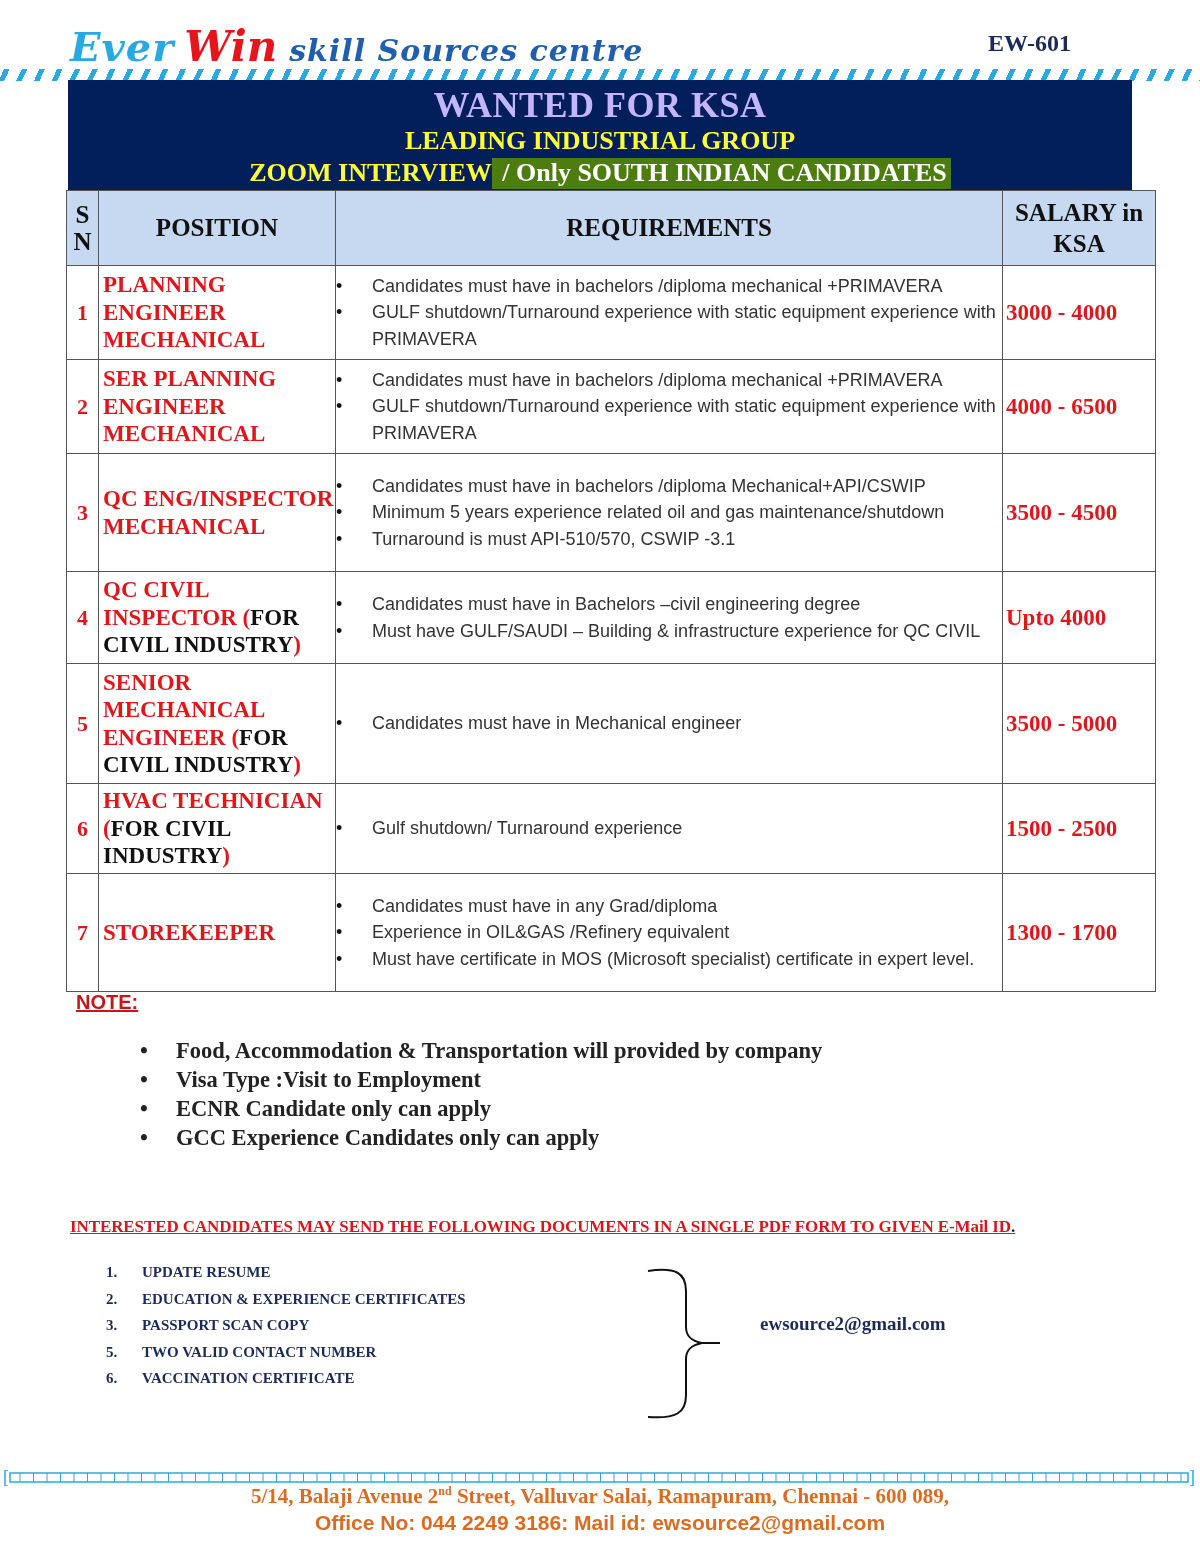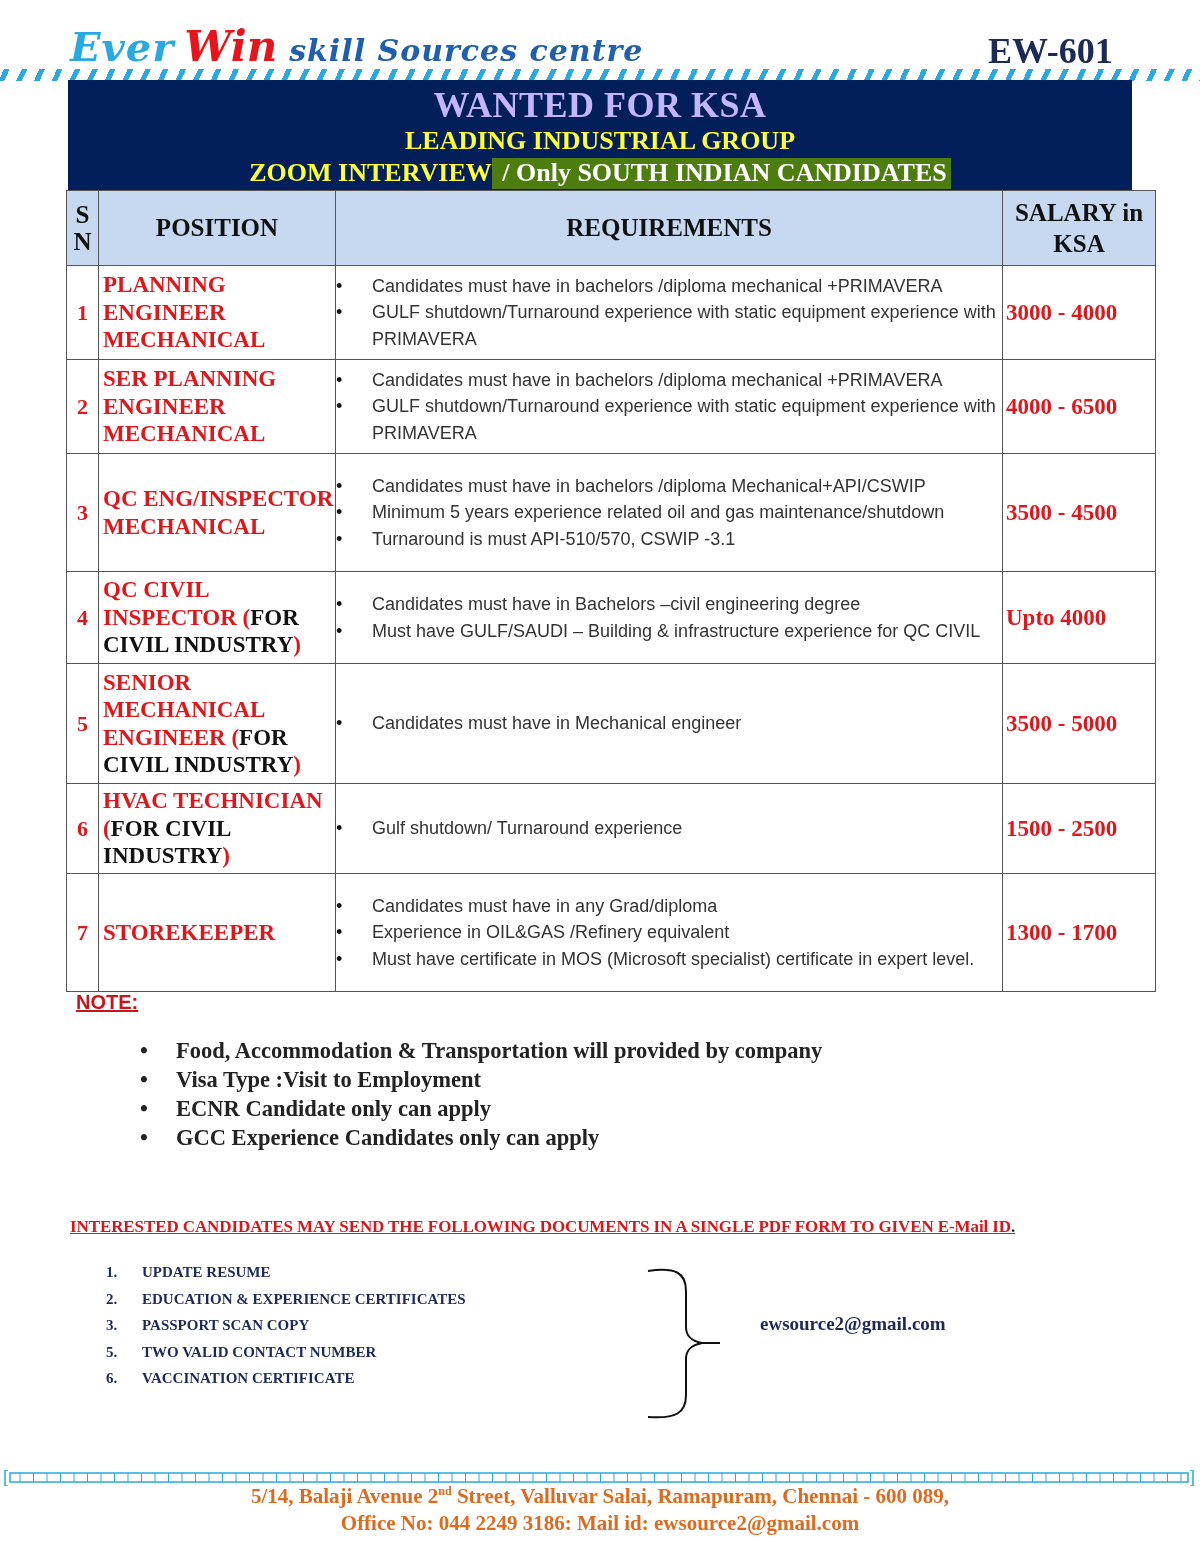--- a/index.html
+++ b/index.html
@@ -3,21 +3,21 @@
 <meta charset="utf-8">
 <style>
   html, body { margin:0; padding:0; background:#ffffff; }
   body { width:1200px; height:1553px; position:relative; overflow:hidden; font-family:"DejaVu Serif", serif; }
 
   
   .logo { position:absolute; left:70px; top:22px; height:50px; font-family:"DejaVu Serif", serif; font-style:italic; font-weight:bold; white-space:nowrap; }
   .logo .ever { color:#29a9e1; font-size:40px; letter-spacing:1px; }
   .logo .win { color:#e8141b; font-size:42px; margin-left:10px; }
   .logo .rest { color:#1f5fae; font-size:30px; margin-left:12px; letter-spacing:1px; }
-  .ref { position:absolute; left:988px; top:30px; font-size:36px; font-weight:bold; color:#1b2a57; font-family:"Liberation Serif", serif; }
+  .ref { position:absolute; left:988px; top:30px; font-size:24px; font-weight:bold; color:#1b2a57; font-family:"Liberation Serif", serif; }
   .stripe { position:absolute; left:0; top:66px; width:1200px; height:18px;
     background: repeating-linear-gradient(115deg, transparent 0 5px, #29a9e1 5px 10px, transparent 10px 16px);
     -webkit-mask: linear-gradient(#000,#000); }
   .stripe::before { content:""; position:absolute; left:0; top:0; width:100%; height:100%;
     background: linear-gradient(180deg, #ffffff 0 3px, transparent 3px 15px, #ffffff 15px); }
 
   .banner { position:absolute; left:68px; top:80px; width:1064px; height:110px; background:#021f5c; text-align:center; }
   .banner .t1 { position:absolute; left:0; right:0; top:4px; color:#c4b5fd; font-family:"Liberation Serif", serif; font-weight:bold; font-size:36px; letter-spacing:0.5px; }
   .banner .t2 { position:absolute; left:0; right:0; top:46px; color:#ffff33; font-family:"Liberation Serif", serif; font-weight:bold; font-size:26px; }
   .banner .t3 { position:absolute; left:0; right:0; top:78px; font-family:"Liberation Serif", serif; font-weight:bold; font-size:26px; white-space:nowrap; }
@@ -50,21 +50,21 @@
   ol.docs { position:absolute; left:106px; top:1259px; margin:0; padding:0; list-style:none; }
   ol.docs li { font-family:"Liberation Serif", serif; font-weight:bold; font-size:15px; line-height:26.5px; color:#1b2a57; white-space:nowrap; }
   ol.docs li .n { display:inline-block; width:36px; }
   .brace { position:absolute; left:646px; top:1265px; width:90px; height:156px; }
   .email { position:absolute; left:760px; top:1313px; font-family:"Liberation Serif", serif; font-weight:bold; font-size:19px; color:#1b2a57; }
 
   
   .ruler { position:absolute; left:4px; top:1470px; width:1190px; height:16px; }
   .addr1 { position:absolute; left:0; right:0; top:1484px; text-align:center; font-family:"Liberation Serif", serif; font-weight:bold; font-size:21px; color:#dd6b1f; }
   .addr1 sup { font-size:12px; }
-  .addr2 { position:absolute; left:0; right:0; top:1511px; text-align:center; font-family:Liberation Serif, serif; font-weight:bold; font-size:21px; color:#dd6b1f; }
+  .addr2 { position:absolute; left:0; right:0; top:1511px; text-align:center; font-family:Liberation Sans, sans-serif; font-weight:bold; font-size:21px; color:#dd6b1f; }
 </style>
 </head>
 <body>
 
 <div class="logo">
   <span class="ever">Ever</span><span class="win">Win</span><span class="rest">skill Sources centre</span>
 </div>
 <div class="ref">EW-601</div>
 <div class="stripe"></div>
 

